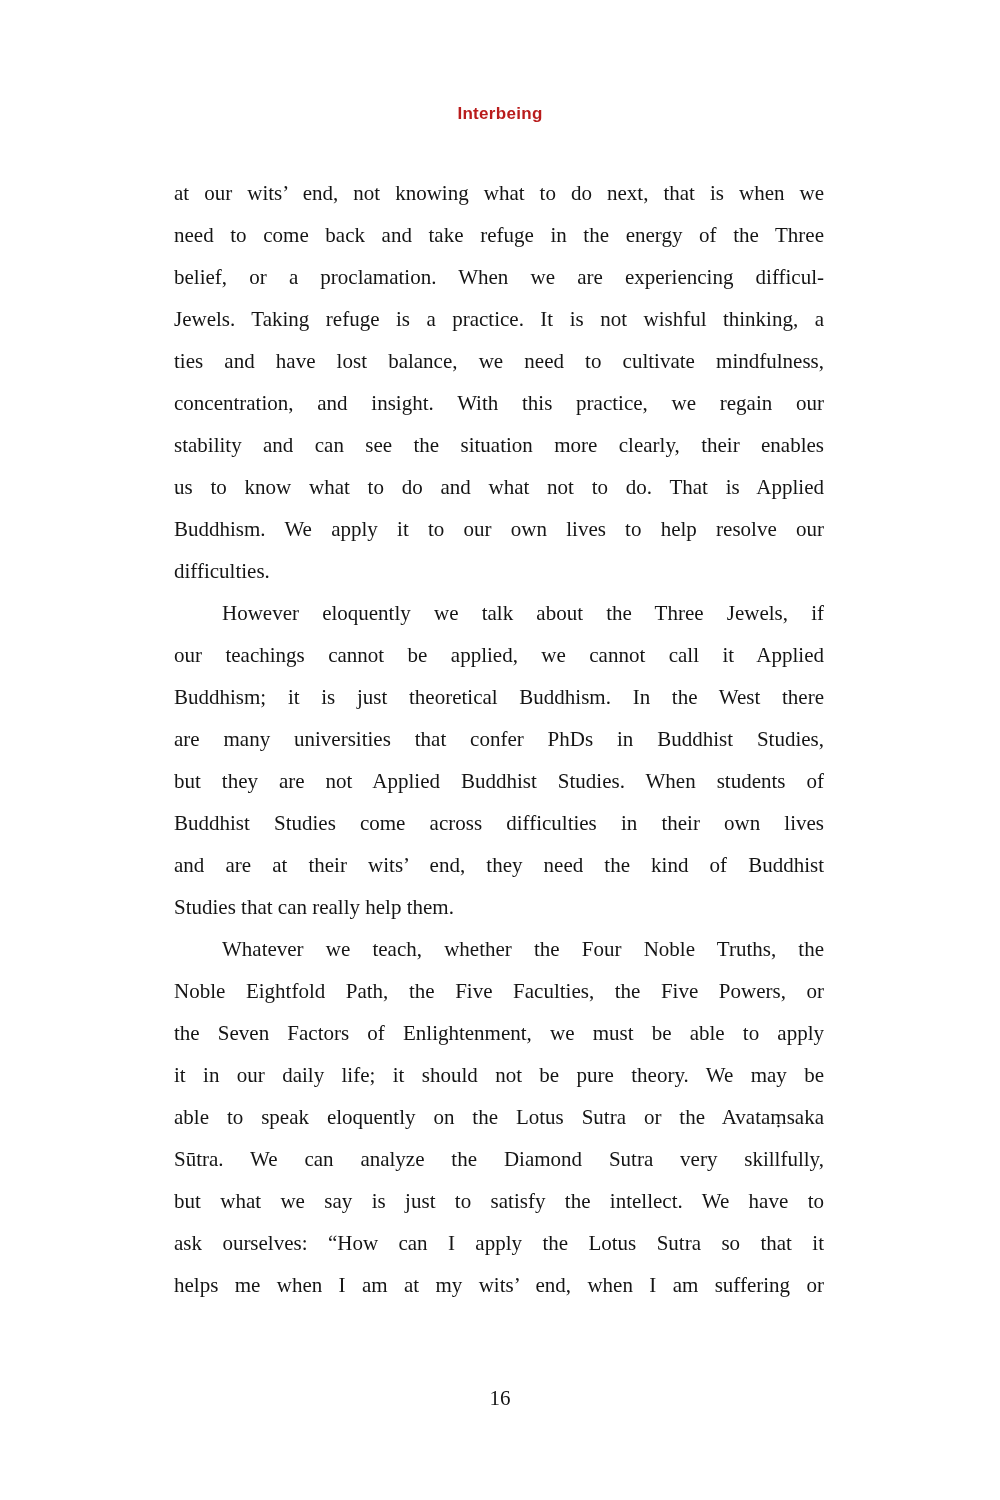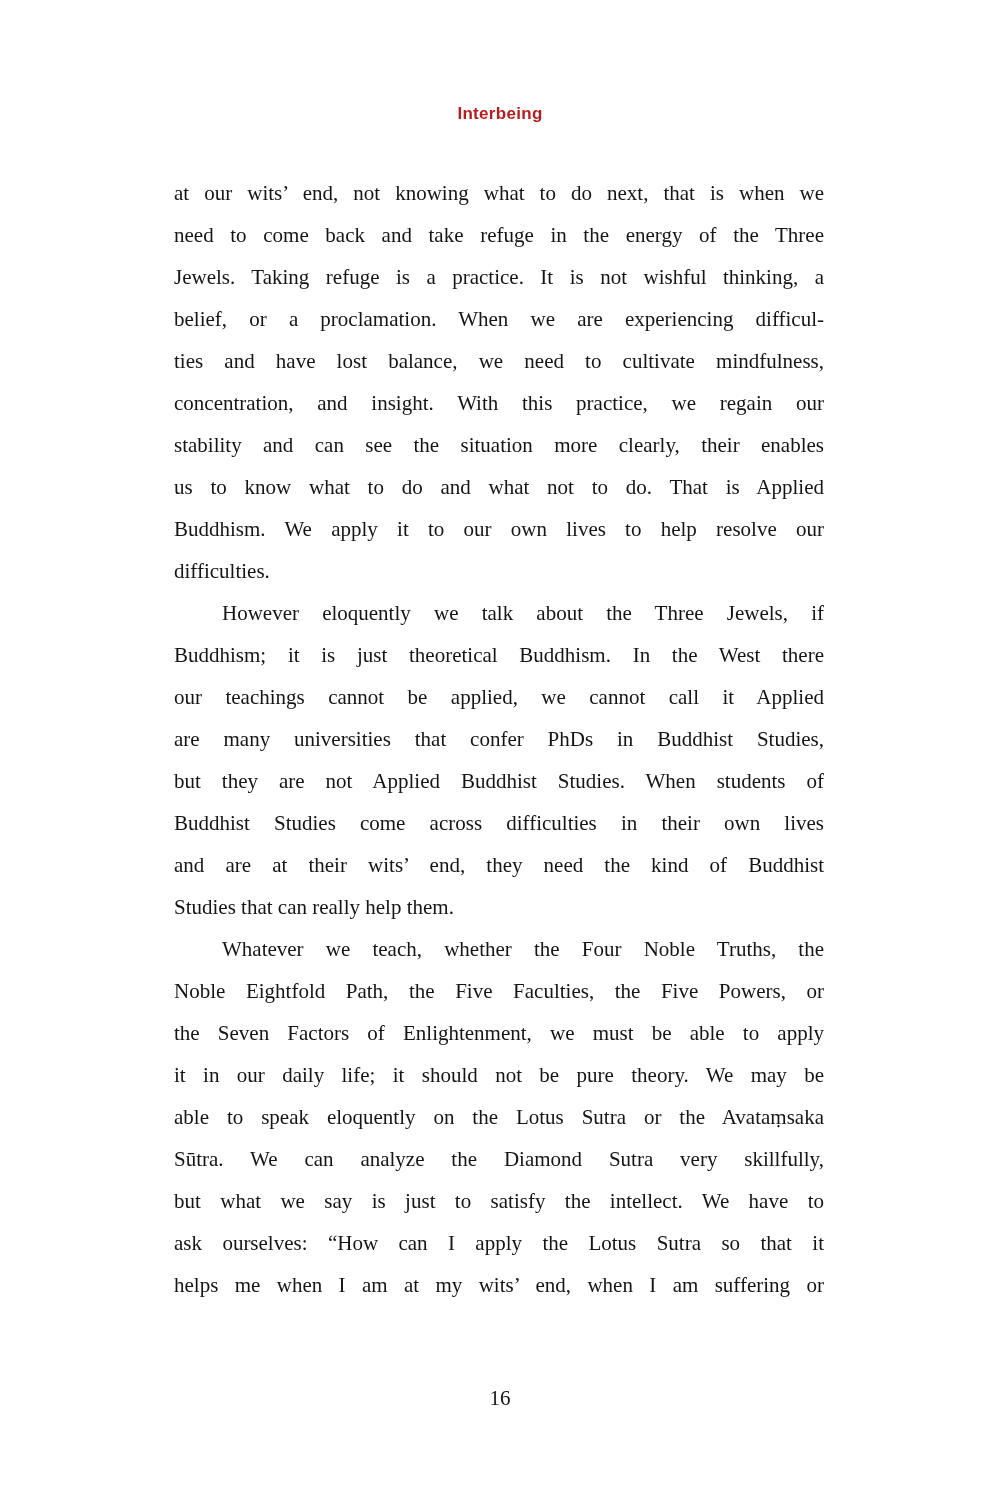--- a/index.html
+++ b/index.html
@@ -68,33 +68,33 @@
 </head>
 <body>
 
 <div class="book-page">
   <div class="running-header">Interbeing</div>
 
   <div class="text-block">
       <div class="para">
         <div class="line">at our wits’ end, not knowing what to do next, that is when we</div>
         <div class="line">need to come back and take refuge in the energy of the Three</div>
+        <div class="line">belief, or a proclamation. When we are experiencing difficul-</div>
         <div class="line">Jewels. Taking refuge is a practice. It is not wishful thinking, a</div>
-        <div class="line">belief, or a proclamation. When we are experiencing difficul-</div>
         <div class="line">ties and have lost balance, we need to cultivate mindfulness,</div>
         <div class="line">concentration, and insight. With this practice, we regain our</div>
         <div class="line">stability and can see the situation more clearly, their enables</div>
         <div class="line">us to know what to do and what not to do. That is Applied</div>
         <div class="line">Buddhism. We apply it to our own lives to help resolve our</div>
         <div class="line last-line">difficulties.</div>
       </div>
       <div class="para indented">
         <div class="line">However eloquently we talk about the Three Jewels, if</div>
+        <div class="line">our teachings cannot be applied, we cannot call it Applied</div>
         <div class="line">Buddhism; it is just theoretical Buddhism. In the West there</div>
-        <div class="line">our teachings cannot be applied, we cannot call it Applied</div>
         <div class="line">are many universities that confer PhDs in Buddhist Studies,</div>
         <div class="line">but they are not Applied Buddhist Studies. When students of</div>
         <div class="line">Buddhist Studies come across difficulties in their own lives</div>
         <div class="line">and are at their wits’ end, they need the kind of Buddhist</div>
         <div class="line last-line">Studies that can really help them.</div>
       </div>
       <div class="para indented">
         <div class="line">Whatever we teach, whether the Four Noble Truths, the</div>
         <div class="line">Noble Eightfold Path, the Five Faculties, the Five Powers, or</div>
         <div class="line">the Seven Factors of Enlightenment, we must be able to apply</div>

